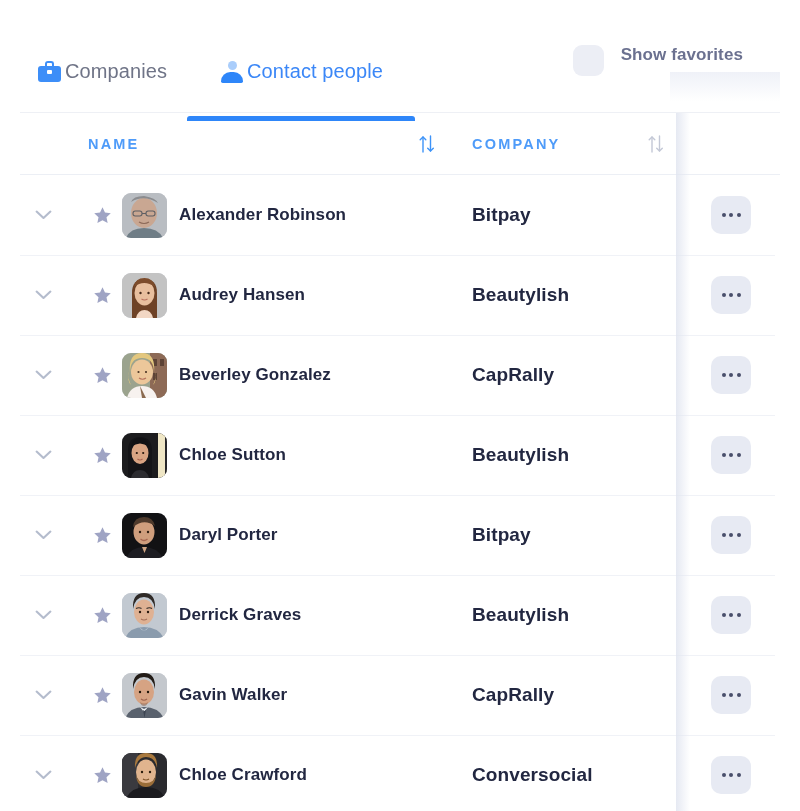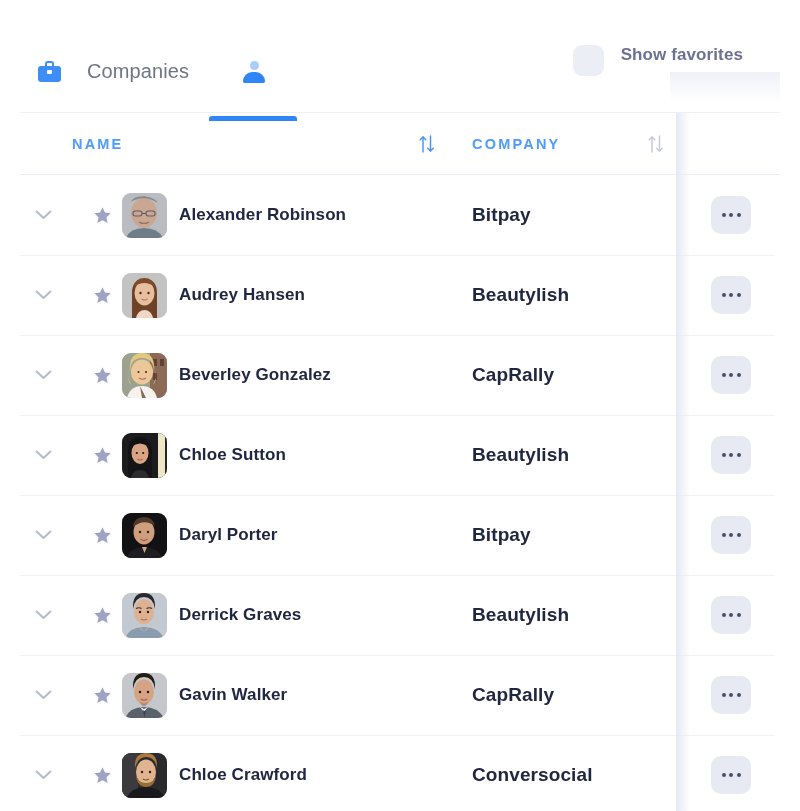--- a/index.html
+++ b/index.html
@@ -29,21 +29,21 @@
     content: "";
     position: absolute;
     left: 20px; right: 20px; bottom: 0;
     height: 1px;
     background: #eef0f5;
   }
 
   .tab {
     display: flex;
     align-items: center;
-    gap: 26px;
+    gap: 4px;
     height: 100%;
     padding-top: 14px;
     position: relative;
     cursor: pointer;
     margin-right: 54px;
     margin-top: 16px;
   }
   .tab .tab-label {
     font-size: 20px;
     letter-spacing: 0.1px;
@@ -140,21 +140,21 @@
     left: 20px; right: 20px; bottom: 0;
     height: 1px;
     background: #eceff5;
   }
   .th {
     font-size: 14.5px;
     font-weight: bold;
     letter-spacing: 2.2px;
     color: #4e9bf9;
   }
-  .th-name  { position: absolute; left: 72px; }
+  .th-name  { position: absolute; left: 88px; }
   .th-comp  { position: absolute; left: 472px; }
 
   .sorticon {
     position: absolute;
     width: 18px; height: 20px;
     cursor: pointer;
     font-size: 0;
   }
   .sorticon svg { display: block; }
   .sort-name { left: 418px; }
@@ -261,20 +261,21 @@
       </span>
       <span class="tab-label">Companies</span>
 
     </div>
 
     <div class="tab active">
       <span class="icon-person">
         <span class="head"></span>
           <span class="shoulders"></span>
       </span>
+      <span class="tab-label">Contact people</span>
       <span class="underline"></span>
     </div>
   </div>
 
   <div class="fav-shadow"></div>
 
   <div class="favorites">
     <span class="fav-box"></span>
     <span class="fav-label">Show favorites</span>
   </div>

